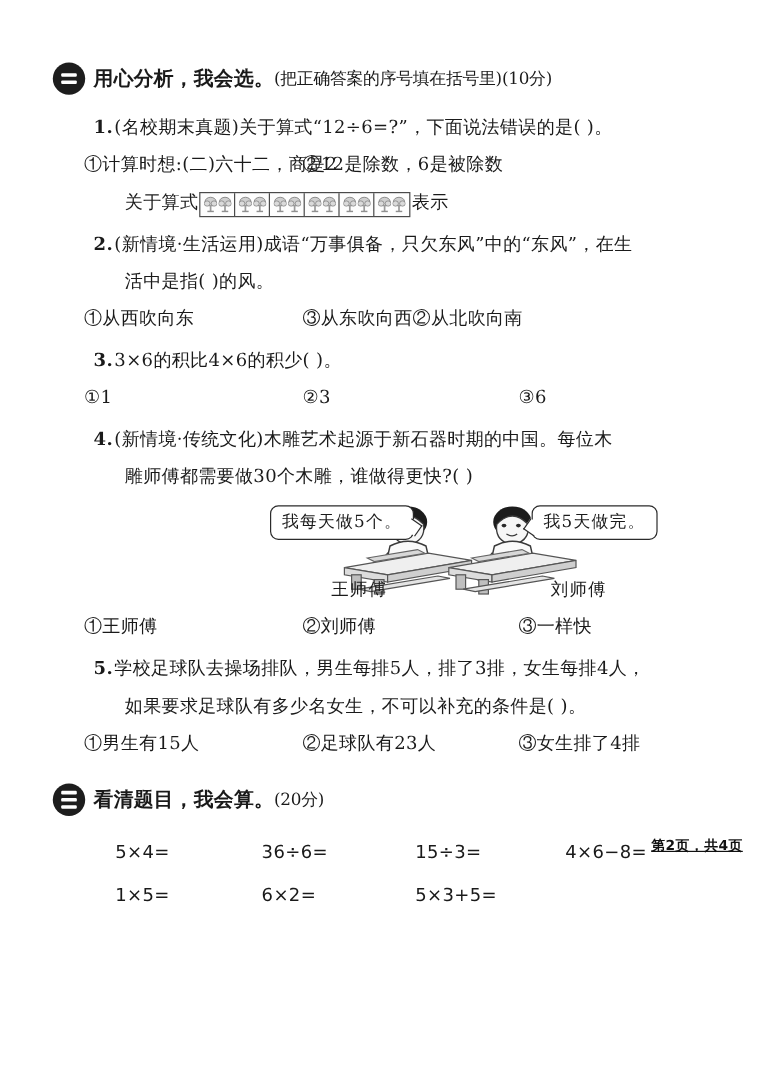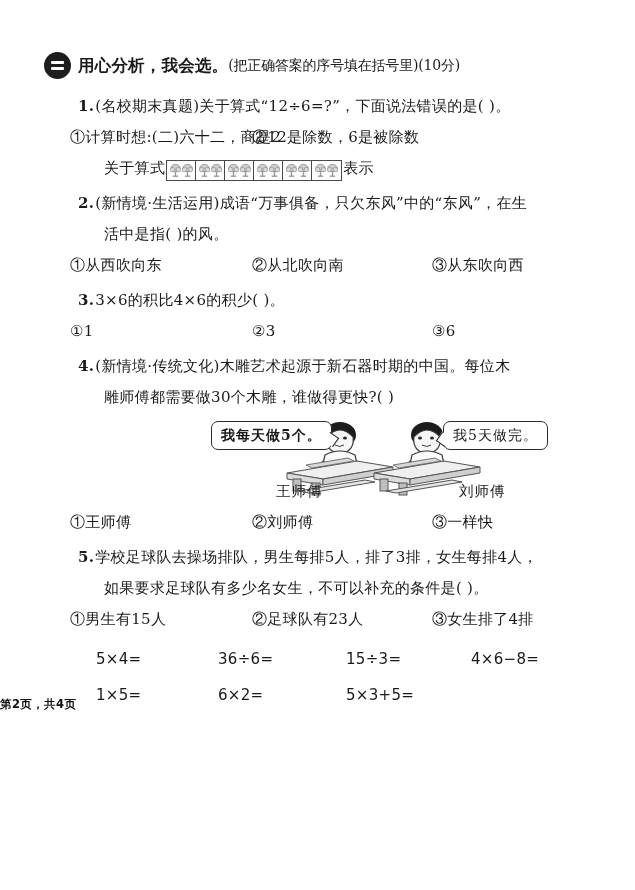--- a/index.html
+++ b/index.html
@@ -119,21 +119,21 @@
     position: absolute;
     border: 1.3px solid #2b2b2b;
     border-radius: 7px;
     background: #fff;
     font-size: 14px;
     line-height: 1;
     padding: 6px 9px 7px 9px;
     letter-spacing: 1px;
     white-space: nowrap;
   }
-  .bubble.left  { left: 167px; top: 4px; font-weight: bold; }
+  .bubble.left  { left: 181px; top: 4px; }
   .bubble.right { left: 399px; top: 4px; }
   .bubble .tail {
     position: absolute;
     width: 11px; height: 11px;
     background: #fff;
     border-top: 1.3px solid #2b2b2b;
     border-right: 1.3px solid #2b2b2b;
     top: 12px;
   }
   .bubble.left  .tail { right: -6.5px; transform: rotate(35deg); }
@@ -166,26 +166,27 @@
   .calc-cell.k0 { width: 122px; }
   .calc-cell.k1 { width: 128px; }
   .calc-cell.k2 { width: 125px; }
   .calc-cell.k3 { width: auto; }
 
   
   .footer {
     position: absolute;
     left: 0; right: 16px;
     bottom: 18px;
-    text-align: left;
+    text-align: right;
     font-size: 11.5px;
     font-weight: bold;
     letter-spacing: 0.4px;
     font-family: "DejaVu Sans", "Liberation Sans", sans-serif;
     color: #111;
+    text-decoration: underline;
   }
 </style>
 </head>
 <body>
 
 <div class="page">
 
   <div class="section-head">
     <span class="sec-badge two">
         <i></i>
@@ -305,22 +306,22 @@
     </div>
   </div>
 
   <div class="q">
     <div class="q-line">
       <span class="q-num">2.</span><span>(新情境·生活运用)成语“万事俱备，只欠东风”中的“东风”，在生</span>
     </div>
     <div class="q-line indent">活中是指(        )的风。</div>
     <div class="opts">
       <span class="opt c1">①从西吹向东</span>
+      <span class="opt c3">③从东吹向西</span>
       <span class="opt c2">②从北吹向南</span>
-      <span class="opt c3">③从东吹向西</span>
     </div>
   </div>
 
   <div class="q">
     <div class="q-line">
       <span class="q-num">3.</span><span>3×6的积比4×6的积少(        )。</span>
     </div>
     <div class="opts">
       <span class="opt c1">①1</span>
       <span class="opt c2">②3</span>
@@ -405,20 +406,29 @@
       <span class="q-num">5.</span><span>学校足球队去操场排队，男生每排5人，排了3排，女生每排4人，</span>
     </div>
     <div class="q-line indent">如果要求足球队有多少名女生，不可以补充的条件是(        )。</div>
     <div class="opts">
       <span class="opt c1">①男生有15人</span>
       <span class="opt c2">②足球队有23人</span>
       <span class="opt c3">③女生排了4排</span>
     </div>
   </div>
 
+  <div class="section-head" style="margin-top:18px;">
+    <span class="sec-badge three">
+        <i></i>
+        <i></i>
+        <i></i>
+      </span>
+    <span class="sec-title">看清题目，我会算。</span>
+    <span class="sec-sub">(20分)</span>
+  </div>
 
   <div class="q">
 
     <div class="calc-grid">
       <div class="calc-row">
         <span class="calc-cell k0">5×4=</span>
         <span class="calc-cell k1">36÷6=</span>
         <span class="calc-cell k2">15÷3=</span>
         <span class="calc-cell k3">4×6−8=</span>
       </div>

